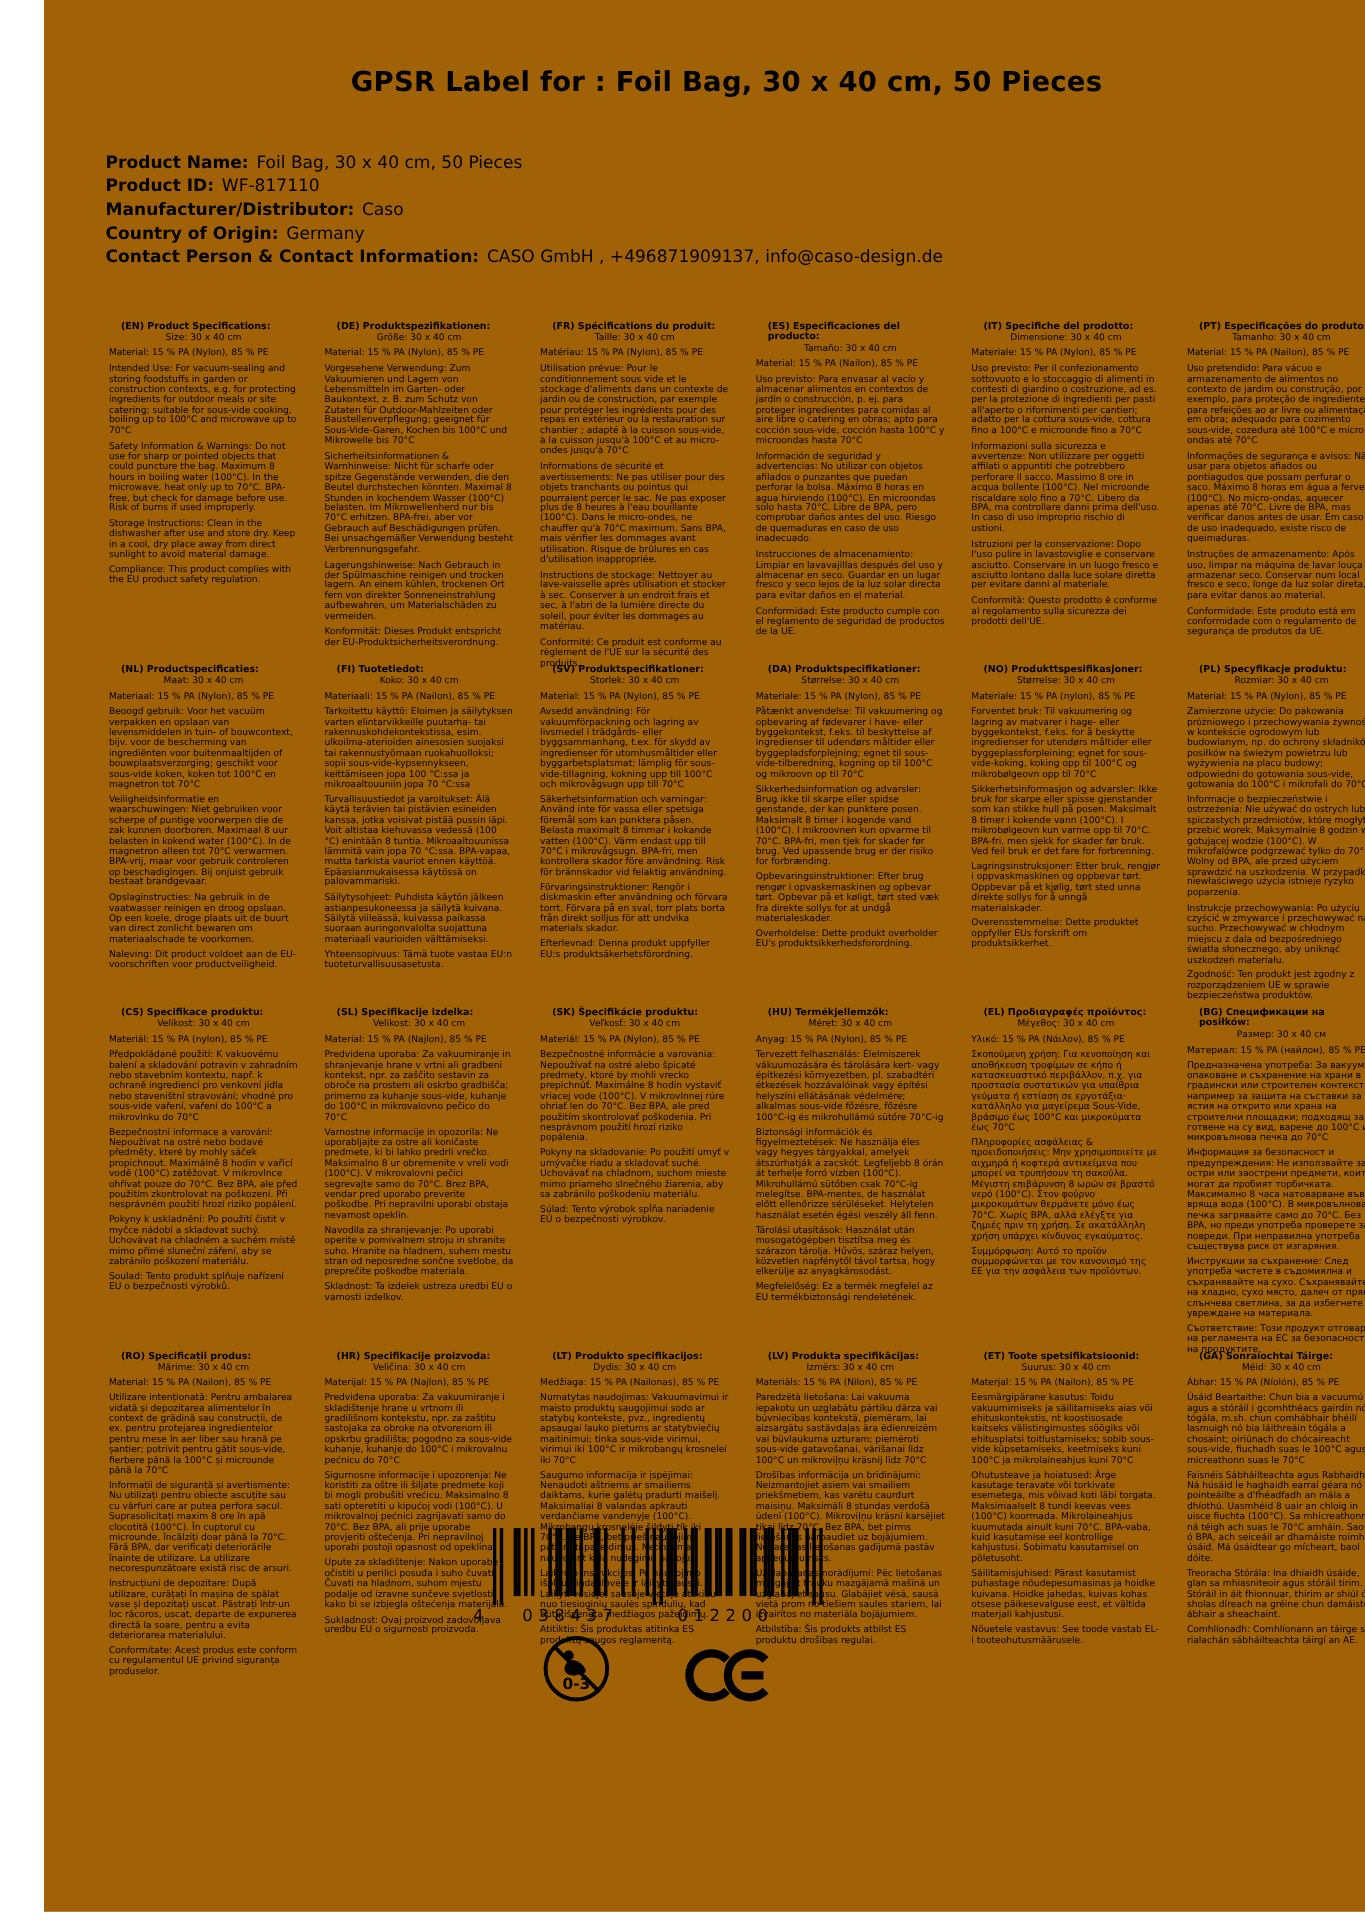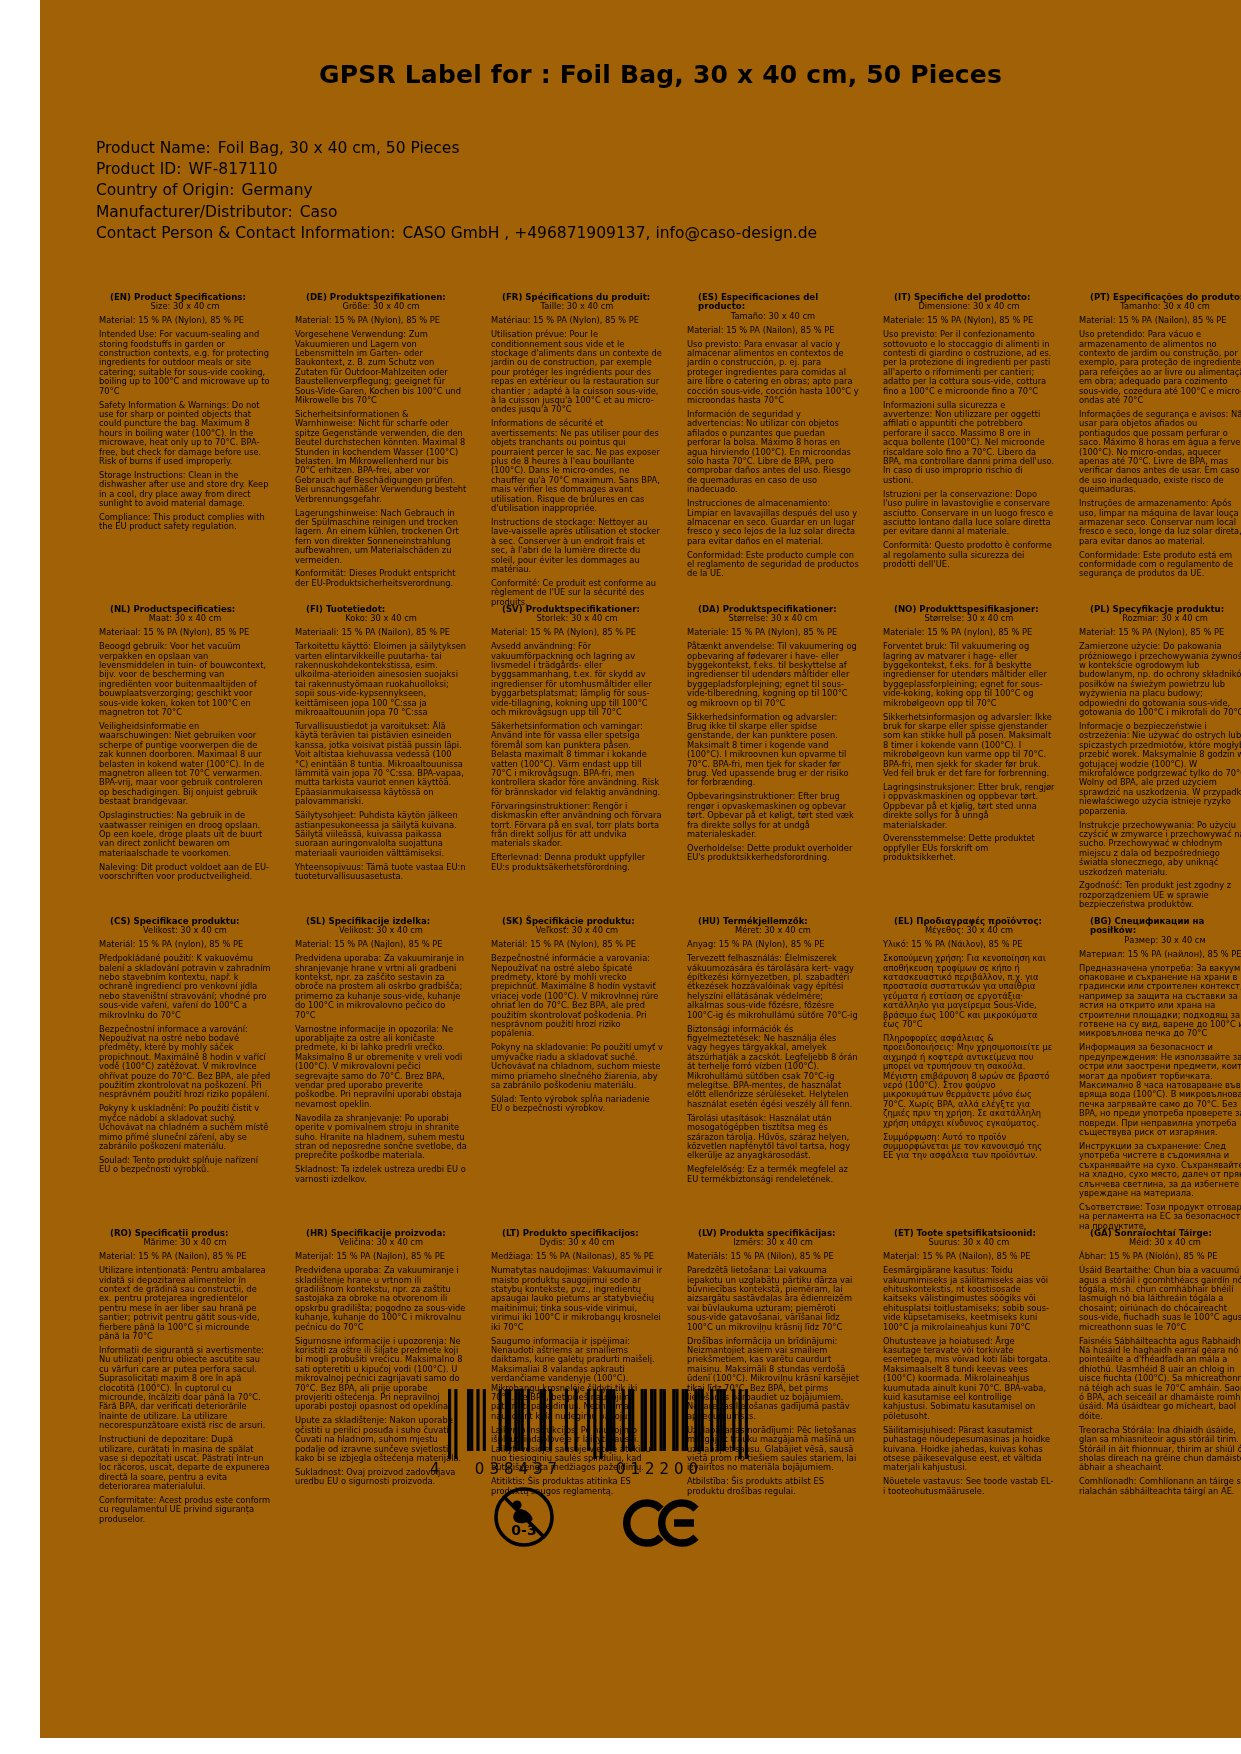--- a/index.html
+++ b/index.html
@@ -1,21 +1,21 @@
 <!DOCTYPE html>
 <html><head>
 <meta charset="utf-8">
 <style>
   html,body{margin:0;padding:0;}
   body{width:1241px;height:1754px;background:#ffffff;font-family:"DejaVu Sans","Liberation Sans",sans-serif;color:#000;}
   .page{position:relative;width:1241px;height:1738px;overflow:hidden;background:#a16207;margin-left:40px;}
   .title{position:absolute;top:60px;left:0;width:1241px;text-align:center;font-size:25px;font-weight:bold;letter-spacing:0.2px;}
   .product-info{position:absolute;top:138px;left:56px;width:1130px;}
   .pi-row{font-size:15.5px;line-height:21.2px;white-space:nowrap;}
-  .pi-label{font-weight:normal;margin-right:7px;}
+  .pi-label{font-weight:bold;margin-right:7px;}
   .lang-grid{position:absolute;top:293px;left:59px;width:1178px;display:grid;grid-template-columns:repeat(6,196px);grid-auto-rows:312px;}
   .lang-block{width:196px;padding-right:24px;box-sizing:border-box;}
   .lb-heading{font-size:8.6px;font-weight:bold;line-height:9.4px;padding-left:11px;}
   .lb-par{font-size:8.3px;line-height:9.4px;margin-top:4.5px;}
   .lb-par.tight{margin-top:0;text-align:center;}
   .barcode{position:absolute;left:390px;top:1389px;width:330px;}
   .barcode svg{display:block;margin-left:18px;}
   .barcode svg rect{fill:#000;}
   .bc-digits{display:flex;margin-top:1px;font-size:15px;line-height:18px;}
   .bc-lead{width:18px;text-align:left;}
@@ -31,24 +31,24 @@
   <div class="title">GPSR Label for : Foil Bag, 30 x 40 cm, 50 Pieces</div>
 
   <div class="product-info">
     <div class="pi-row">
       <span class="pi-label">Product Name:</span><span class="pi-value">Foil Bag, 30 x 40 cm, 50 Pieces</span>
     </div>
     <div class="pi-row">
       <span class="pi-label">Product ID:</span><span class="pi-value">WF-817110</span>
     </div>
     <div class="pi-row">
+      <span class="pi-label">Manufacturer/Distributor:</span><span class="pi-value">Caso</span>
+    </div>
+    <div class="pi-row">
       <span class="pi-label">Country of Origin:</span><span class="pi-value">Germany</span>
-    </div>
-    <div class="pi-row">
-      <span class="pi-label">Manufacturer/Distributor:</span><span class="pi-value">Caso</span>
     </div>
     <div class="pi-row">
       <span class="pi-label">Contact Person &amp; Contact Information:</span><span class="pi-value">CASO GmbH , +496871909137, info@caso-design.de</span>
     </div>
   </div>
 
   <div class="lang-grid">
       <div class="lang-block">
         <div class="lb-heading">(EN) Product Specifications:</div>
         <div class="lb-par tight">Size: 30 x 40 cm</div>

